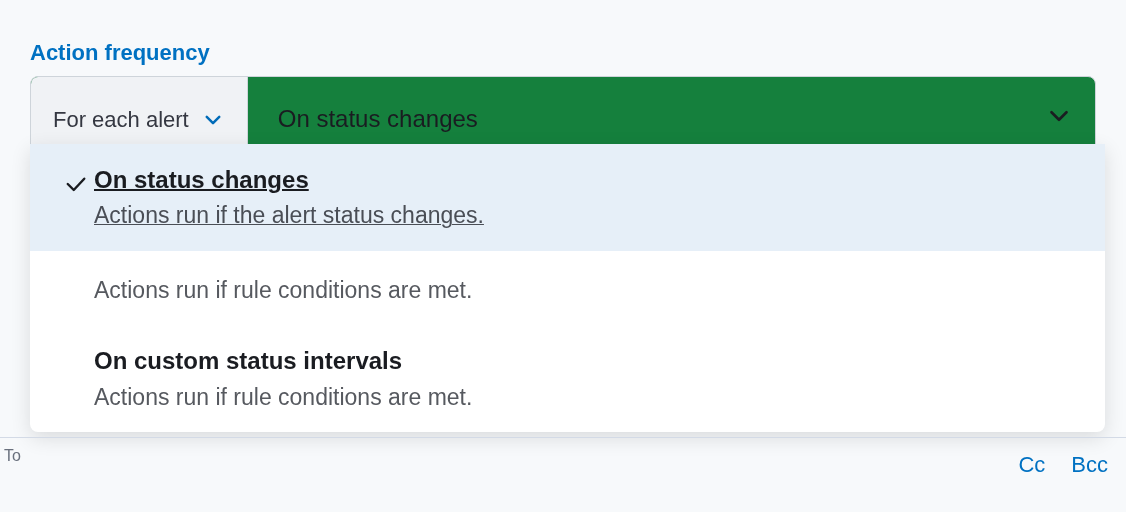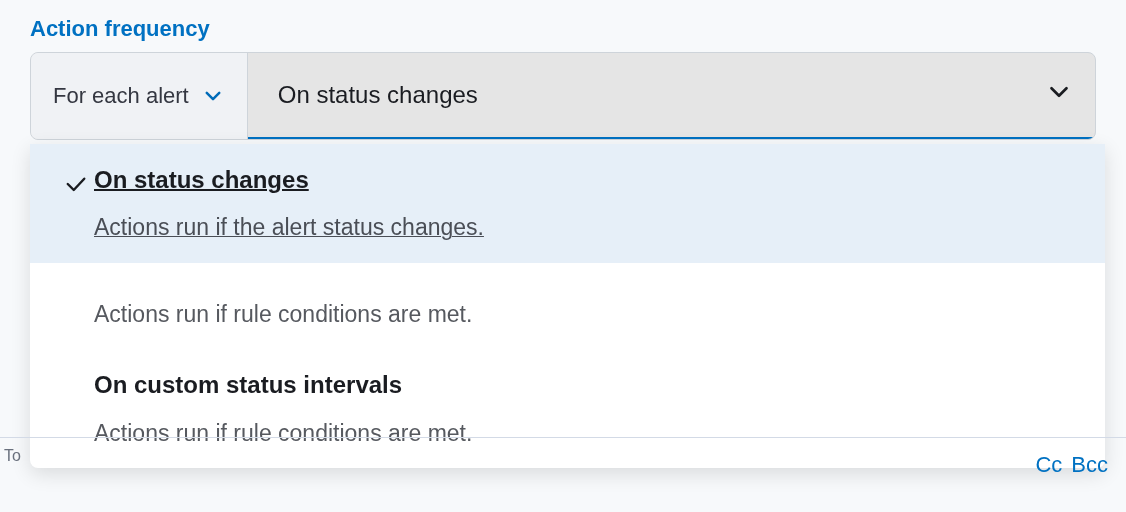--- a/index.html
+++ b/index.html
@@ -8,32 +8,32 @@
       padding: 0;
     }
     body {
       font-family: -apple-system, BlinkMacSystemFont, "Segoe UI", Helvetica, Arial, sans-serif;
       background: #f7f9fb;
       width: 1126px;
       height: 512px;
       position: relative;
     }
     .container {
-      padding: 16px 30px 0 30px;
+      padding: 40px 30px 0 30px;
     }
     .label {
       color: #0071c2;
       font-size: 22px;
       font-weight: 700;
       margin-bottom: 10px;
     }
     .selector-row {
       display: flex;
       align-items: stretch;
-      background: #e5e5e5;
+      background: #15803d;
       border: 1px solid #ced4da;
       border-radius: 8px;
       overflow: hidden;
       height: 88px;
     }
     .scope-button {
       display: flex;
       align-items: center;
       background: #f0f2f5;
       padding: 0 24px 0 22px;
@@ -91,21 +91,21 @@
     .option .title {
       font-size: 24px;
       font-weight: 700;
       color: #1a1c21;
       line-height: 1.35;
     }
     .option .desc {
       font-size: 23px;
       color: #56595f;
       line-height: 1.5;
-      margin-top: 14px;
+      margin-top: 2px;
     }
     .option.selected .title {
       text-decoration: underline;
       text-decoration-thickness: 2px;
     }
     .option.selected .desc {
       color: #4a4e56;
       text-decoration: underline;
       text-decoration-thickness: 1px;
     }
@@ -123,21 +123,21 @@
       top: 447px;
       font-size: 16px;
       font-weight: 400;
       color: #69707d;
     }
     .cc-bcc {
       position: absolute;
       right: 18px;
       top: 452px;
       display: flex;
-      gap: 9px;
+      gap: 26px;
       font-size: 22px;
       color: #0071c2;
     }
     .cc-bcc span {
       cursor: pointer;
     }
   </style>
 </head>
 <body>
 

